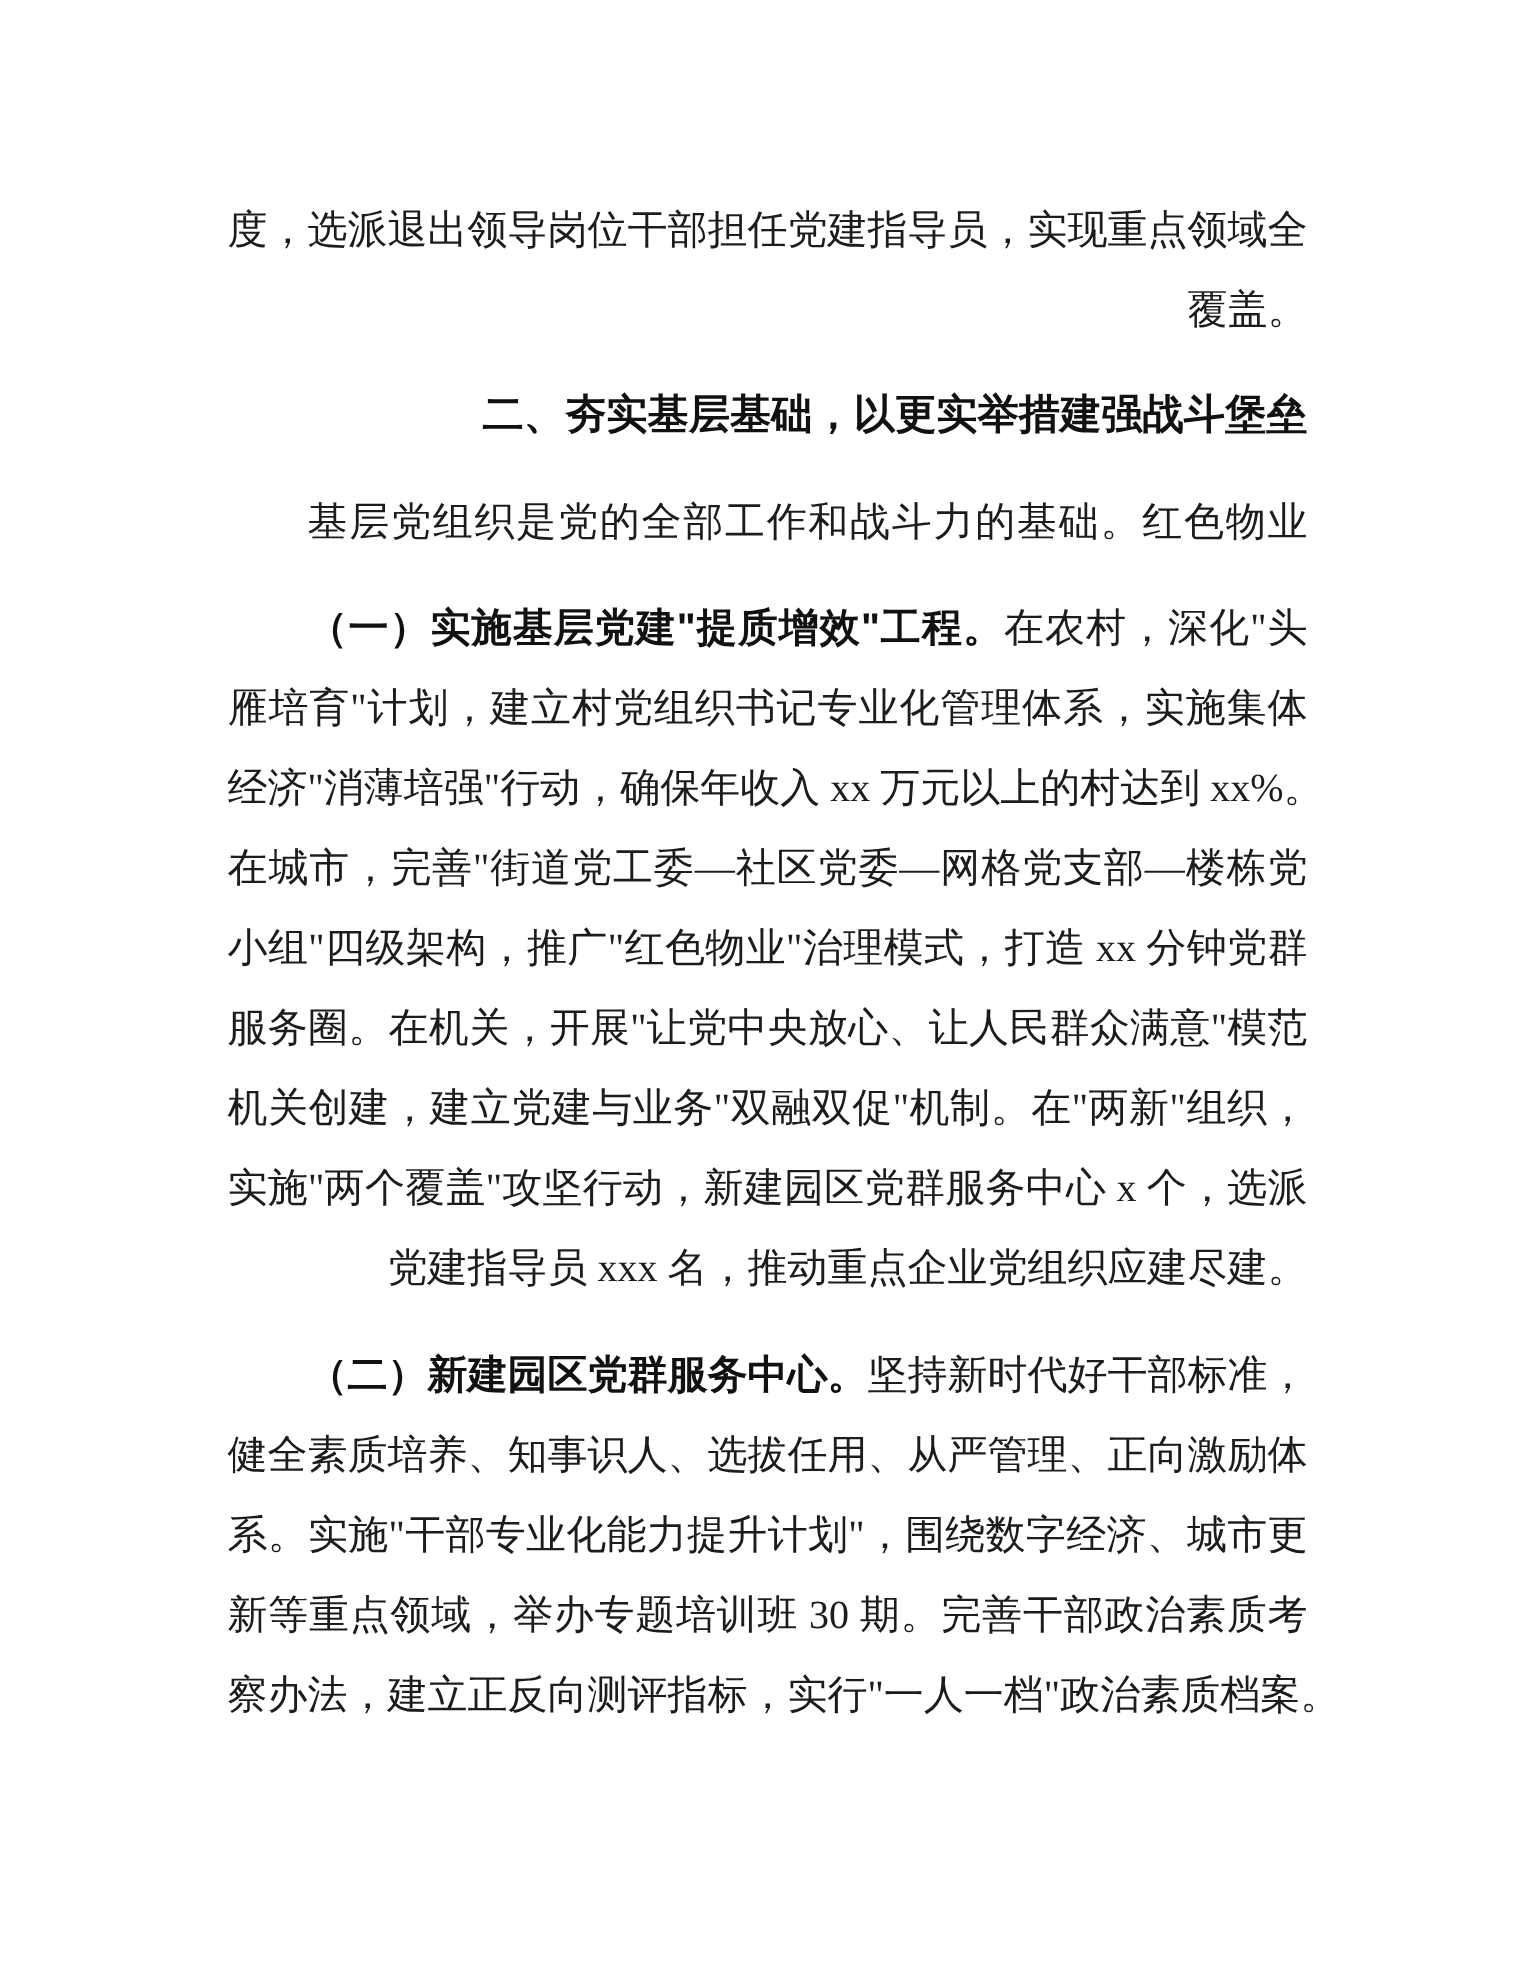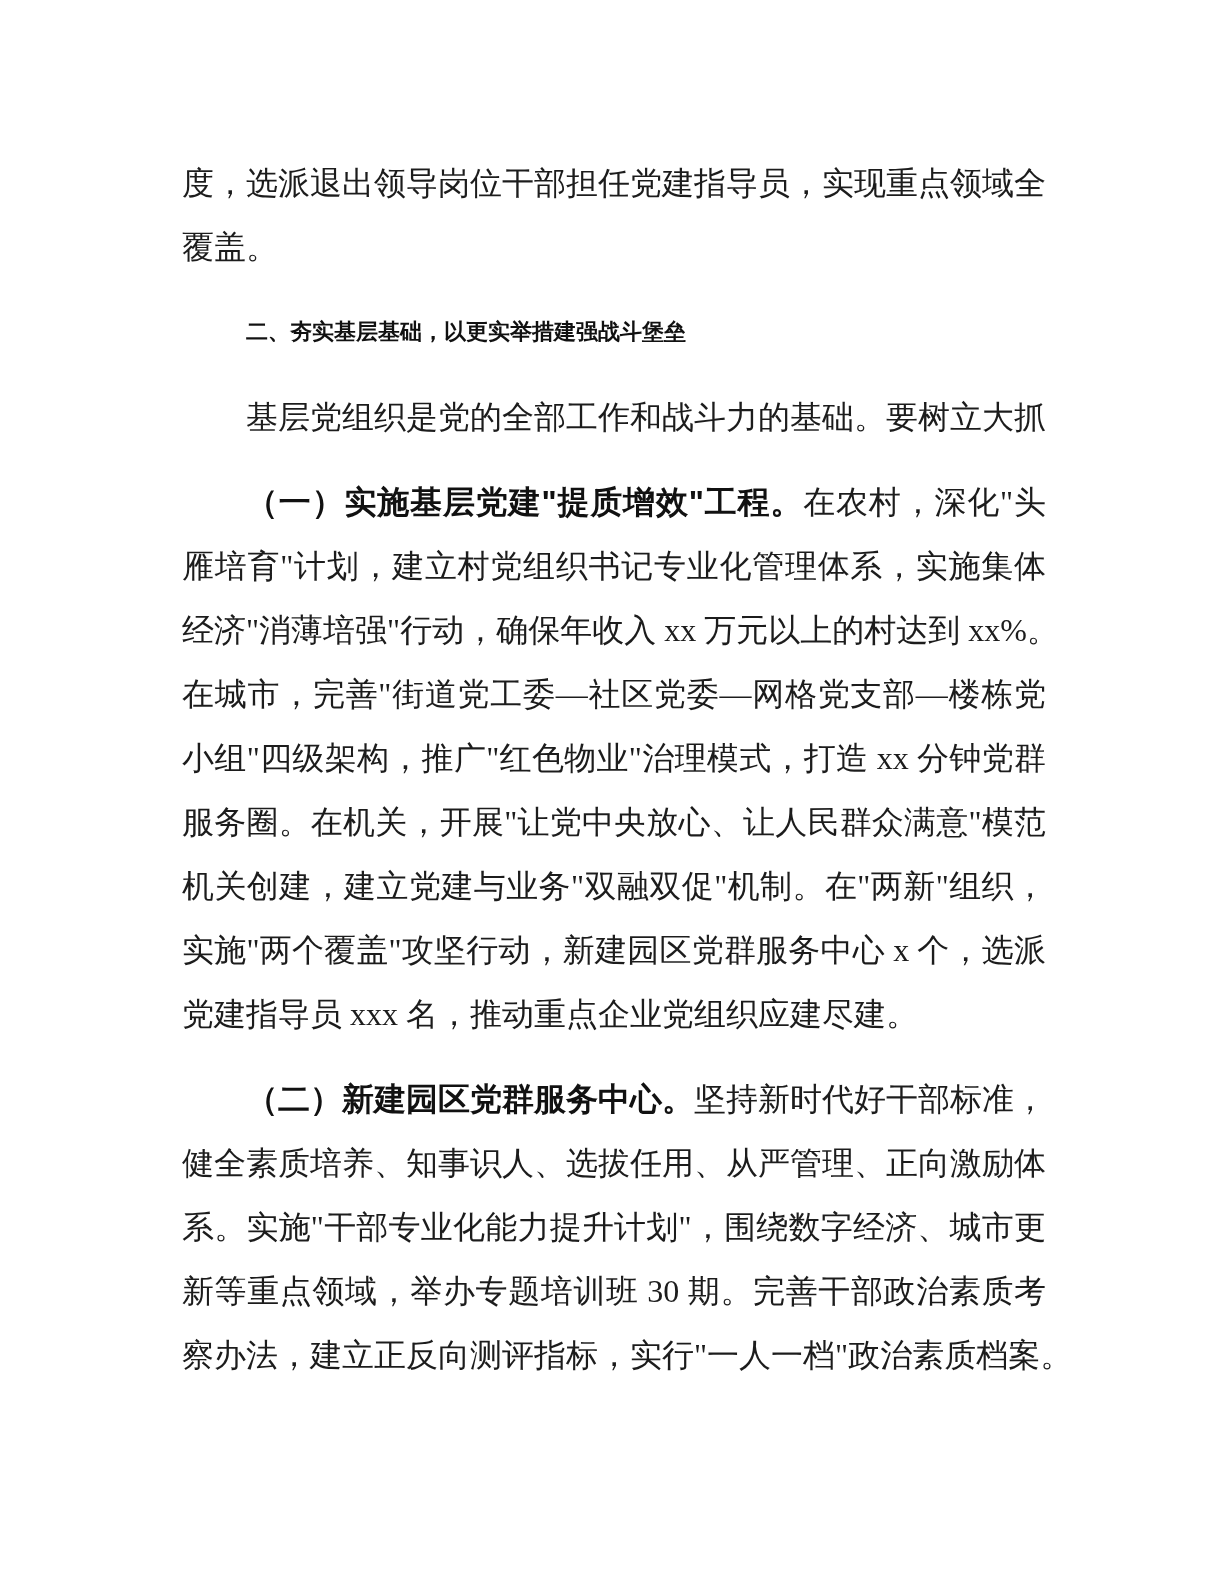--- a/index.html
+++ b/index.html
@@ -24,33 +24,33 @@
   }
   .block:last-child {
     margin-bottom: 0;
   }
   .line {
     font-family: "Liberation Serif", "DejaVu Serif", serif;
     font-size: 32px;
     line-height: 64px;
     color: #1c1c1c;
     white-space: nowrap;
-    text-align: left;
+    text-align: right;
   }
   .line.stretch {
     text-align: justify;
     text-align-last: justify;
   }
   .line.indent {
     padding-left: 64px;
   }
   .heading .line {
     font-family: Liberation Serif, serif;
     font-weight: 700;
-    font-size: 22px;
+    font-size: 33px;
     color: #111111;
   }
   .lead {
     font-family: "Liberation Sans", "DejaVu Sans", sans-serif;
     font-weight: 700;
     color: #111111;
   }
 </style>
 </head>
 <body>
@@ -58,21 +58,21 @@
 <div class="page">
   <div class="content">
       <div class="block paragraph">
         <div class="line stretch"><span>度，选派退出领导岗位干部担任党建指导员，实现重点领域全</span></div>
         <div class="line"><span>覆盖。</span></div>
       </div>
       <div class="block heading">
         <div class="line indent"><span>二、夯实基层基础，以更实举措建强战斗堡垒</span></div>
       </div>
       <div class="block paragraph">
-        <div class="line indent stretch"><span>基层党组织是党的全部工作和战斗力的基础。要树立大抓</span></div>
+        <div class="line indent stretch"><span>基层党组织是党的全部工作和战斗力的基础。红色物业</span></div>
       </div>
       <div class="block paragraph">
         <div class="line indent stretch"><span class="lead">（一）实施基层党建"提质增效"工程。</span><span>在农村，深化"头</span></div>
         <div class="line stretch"><span>雁培育"计划，建立村党组织书记专业化管理体系，实施集体</span></div>
         <div class="line stretch"><span>经济"消薄培强"行动，确保年收入 xx 万元以上的村达到 xx%。</span></div>
         <div class="line stretch"><span>在城市，完善"街道党工委—社区党委—网格党支部—楼栋党</span></div>
         <div class="line stretch"><span>小组"四级架构，推广"红色物业"治理模式，打造 xx 分钟党群</span></div>
         <div class="line stretch"><span>服务圈。在机关，开展"让党中央放心、让人民群众满意"模范</span></div>
         <div class="line stretch"><span>机关创建，建立党建与业务"双融双促"机制。在"两新"组织，</span></div>
         <div class="line stretch"><span>实施"两个覆盖"攻坚行动，新建园区党群服务中心 x 个，选派</span></div>

